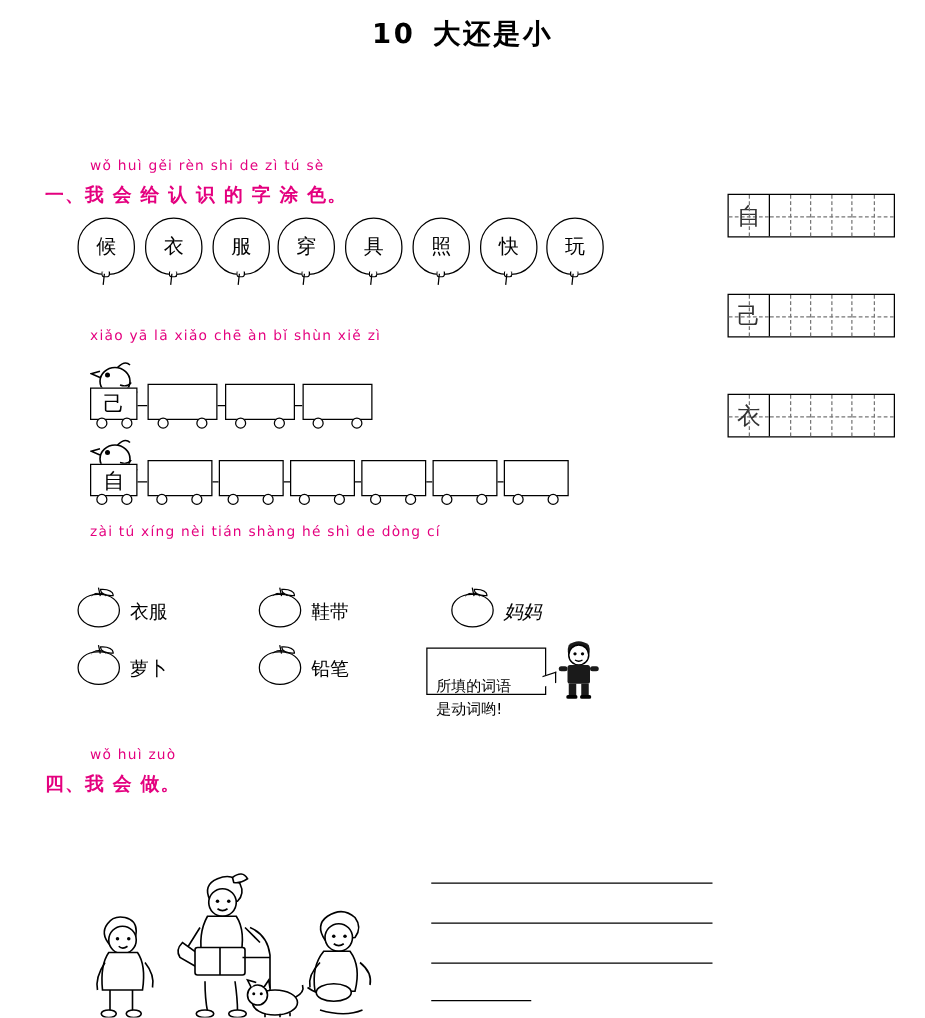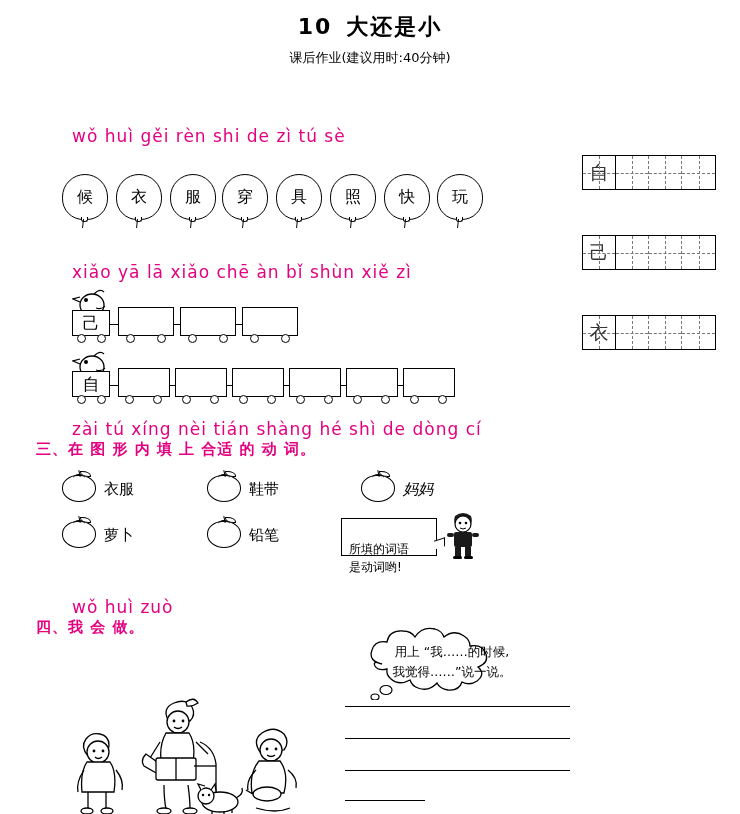--- a/index.html
+++ b/index.html
@@ -19,21 +19,21 @@
     text-align:center;font-size:22px;font-weight:bold;letter-spacing:2px;
   }
   .title .num{margin-right:14px;}
   .subtitle{
     position:absolute;top:49px;left:0;width:740px;
     text-align:center;font-size:13px;
   }
 
   
   .pinyin{
-    position:absolute;font-size:17px;color:#e4007f;letter-spacing:1px;
+    position:absolute;font-size:11px;color:#e4007f;letter-spacing:1px;
     white-space:nowrap;font-family:"DejaVu Sans",sans-serif;
   }
   .sechead{
     position:absolute;font-size:15px;font-weight:bold;color:#e4007f;
     white-space:nowrap;letter-spacing:1px;
   }
 
   
   .balloon{position:absolute;width:46px;height:54px;}
   .balloon .bub{
@@ -136,23 +136,23 @@
   .fig{position:absolute;}
 </style>
 </head>
 <body>
 
 <div class="page">
 
   <div class="title">
     <span class="num">10</span><span>大还是小</span>
   </div>
-  <div class="subtitle">课后作业(建议用时:40分钟)</div>
 
   <div class="pinyin" style="left:72px;top:126px;">wǒ huì gěi rèn shi de zì tú sè</div>
+  <div class="sechead" style="left:36px;top:147px;">一、我 会 给 认 识 的 字 涂 色。</div>
 
   <div class="balloon" style="left:62px;top:174px;">
     <div class="bub">候</div>
     <div class="knot"></div>
     <div class="tail"></div>
   </div>
   <div class="balloon" style="left:116px;top:174px;">
     <div class="bub">衣</div>
     <div class="knot"></div>
     <div class="tail"></div>
@@ -283,21 +283,20 @@
   <div class="train-car" style="left:346px;top:368px;width:52px;height:29px;"></div>
   <div class="wheel" style="left:353px;top:395px;"></div>
   <div class="wheel" style="left:381px;top:395px;"></div>
   <div class="link" style="left:398px;top:385px;width:5px;"></div>
 
   <div class="train-car" style="left:403px;top:368px;width:52px;height:29px;"></div>
   <div class="wheel" style="left:410px;top:395px;"></div>
   <div class="wheel" style="left:438px;top:395px;"></div>
 
   <div class="pinyin" style="left:72px;top:419px;">zài  tú xíng nèi tián shàng hé shì de dòng  cí</div>
-  <div class="sechead" style="left:36px;top:440px;">三、在 图 形 内 填  上  合适 的 动 词。</div>
 
   <div class="apple" style="left:62px;top:470px;">
     <div class="body"></div>
     <div class="dent"></div>
     <div class="stem"></div>
     <div class="leaf"></div>
   </div>
   <div class="applelabel" style="left:104px;top:480px;">衣服</div>
 
   <div class="apple" style="left:207px;top:470px;">
@@ -349,39 +348,20 @@
     <rect x="29" y="23" width="7" height="4" rx="2" fill="#1a1a1a"></rect>
     <rect x="12" y="37" width="6" height="11" fill="#1a1a1a"></rect>
     <rect x="22" y="37" width="6" height="11" fill="#1a1a1a"></rect>
     <rect x="10" y="46" width="9" height="3" rx="1.5" fill="#000"></rect>
     <rect x="21" y="46" width="9" height="3" rx="1.5" fill="#000"></rect>
   </svg>
 
   <div class="pinyin" style="left:72px;top:597px;">wǒ huì zuò</div>
   <div class="sechead" style="left:36px;top:618px;">四、我 会 做。</div>
 
-  <div class="cloud" style="left:352px;top:624px;">
-    <svg width="200" height="76" viewBox="0 0 200 76">
-      <path d="M30 40
-               q-14 -3 -10 -14 q3 -10 15 -8
-               q2 -12 16 -11 q8 0 12 6
-               q7 -11 20 -8 q7 2 9 8
-               q10 -8 20 -1 q6 4 6 10
-               q13 -2 16 8 q3 9 -8 13
-               q8 7 -1 14 q-7 5 -15 1
-               q-3 9 -14 8 q-8 -1 -11 -7
-               q-8 9 -19 5 q-6 -2 -8 -8
-               q-11 6 -19 -1 q-5 -4 -4 -10
-               q-9 2 -12 -3 q-3 -6 7 -2z" fill="#fff" stroke="#000" stroke-width="1.3"></path>
-      <ellipse cx="34" cy="66" rx="6" ry="4.5" fill="#fff" stroke="#000" stroke-width="1.2"></ellipse>
-      <ellipse cx="23" cy="73" rx="4" ry="3" fill="#fff" stroke="#000" stroke-width="1.2"></ellipse>
-    </svg>
-    <div class="cloudtext">用上 “我……的时候,
-我觉得……”说一说。</div>
-  </div>
 
   <div class="ansline" style="left:345px;top:706px;width:225px;"></div>
   <div class="ansline" style="left:345px;top:738px;width:225px;"></div>
   <div class="ansline" style="left:345px;top:770px;width:225px;"></div>
   <div class="ansline" style="left:345px;top:800px;width:80px;"></div>
 
   <svg class="fig" style="left:60px;top:690px;" width="270" height="124" viewBox="0 0 270 124">
 
     <g stroke="#000" stroke-width="1.3" fill="#fff">
       <path d="M28 66 q-8 -9 -2 -17 q5 -7 14 -5 q9 2 9 11 q0 7 -6 11z"></path>

